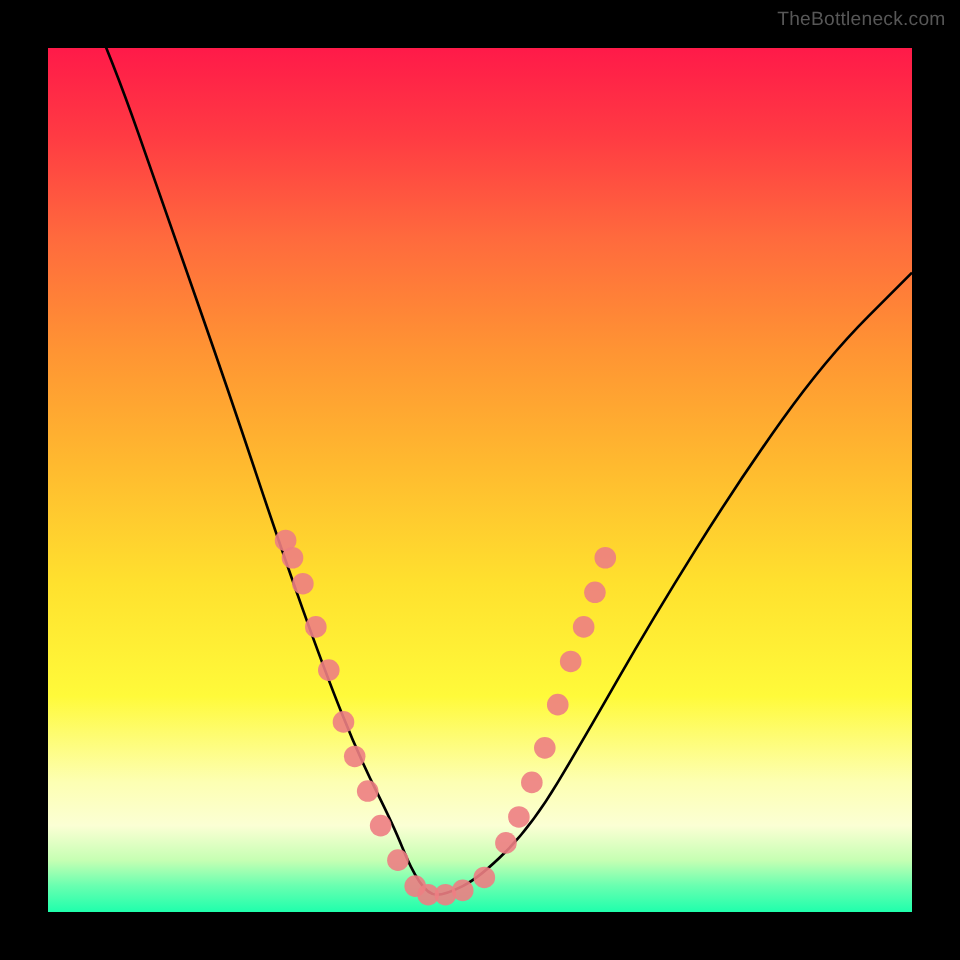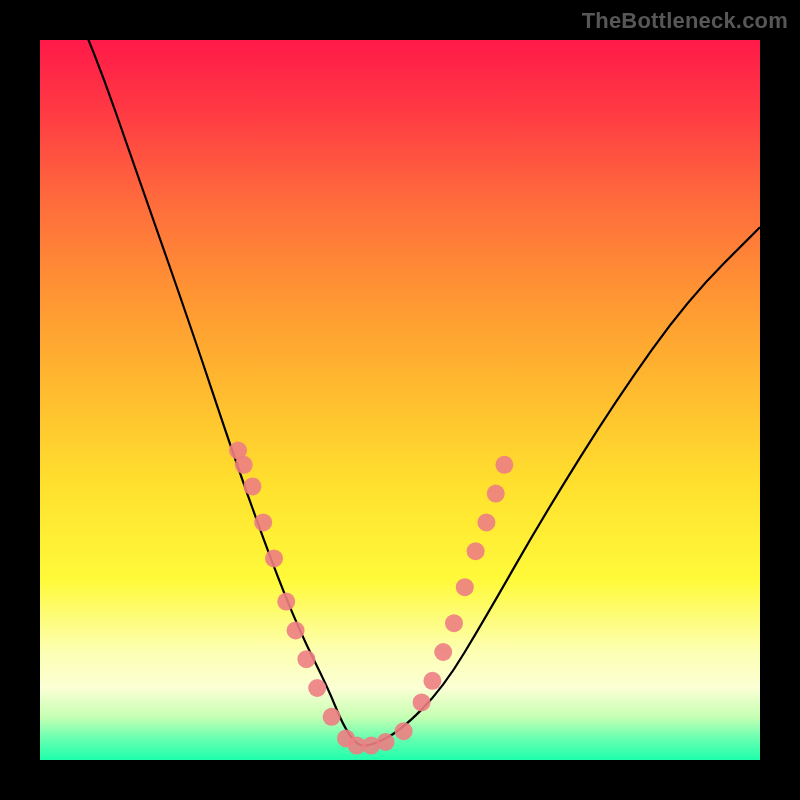--- a/index.html
+++ b/index.html
@@ -9,22 +9,22 @@
     background: #000;
     position: relative;
     font-family: Arial, Helvetica, sans-serif;
     overflow: hidden;
   }
   .attribution {
     position: absolute;
     top: 8px;
     right: 12px;
     color: #575757;
-    font-size: 22px;
-    font-weight: 700;
+    font-size: 16px;
+    font-weight: 400;
     z-index: 5;
     letter-spacing: 0.2px;
   }
   .plot-area {
     position: absolute;
     left: 40px;
     top: 40px;
     width: 720px;
     height: 720px;
     background: linear-gradient(to bottom,

